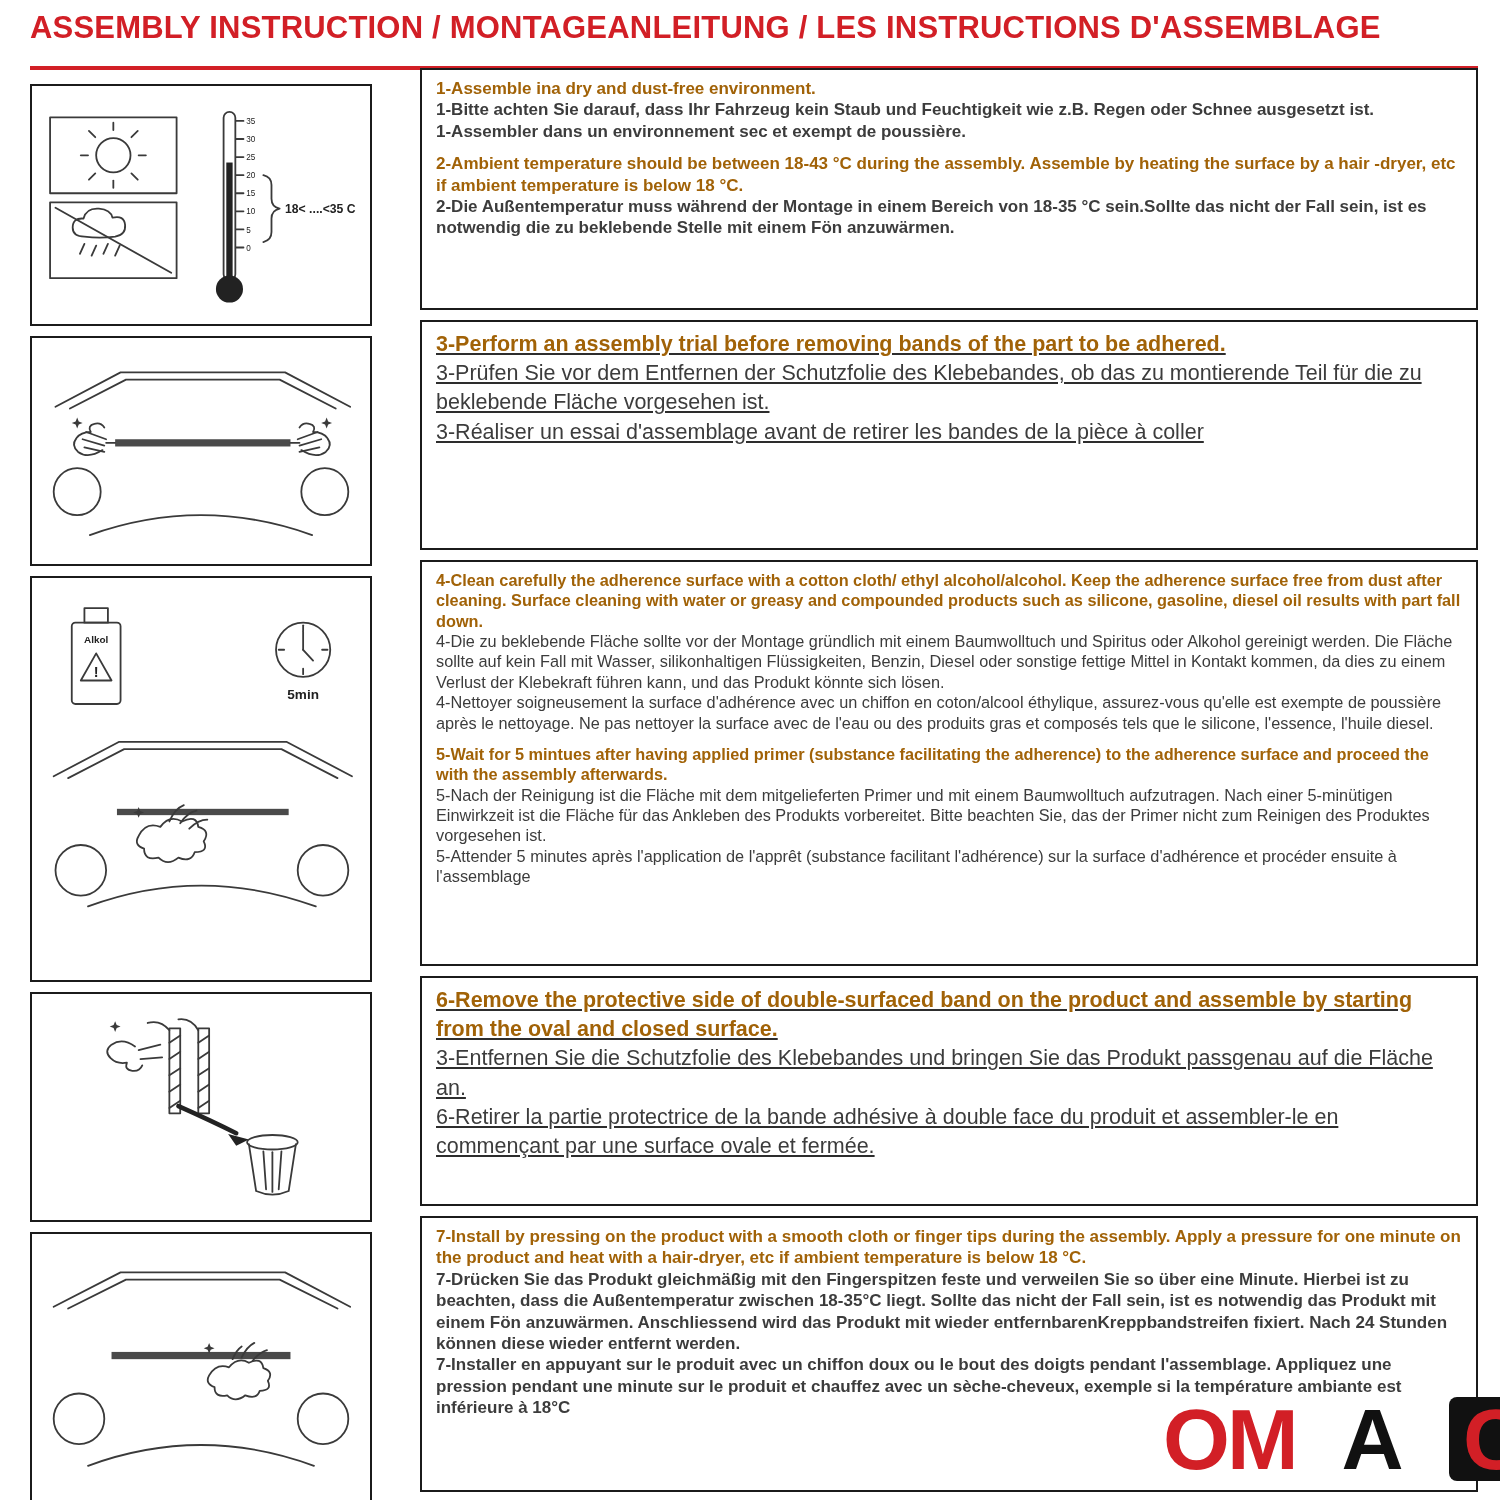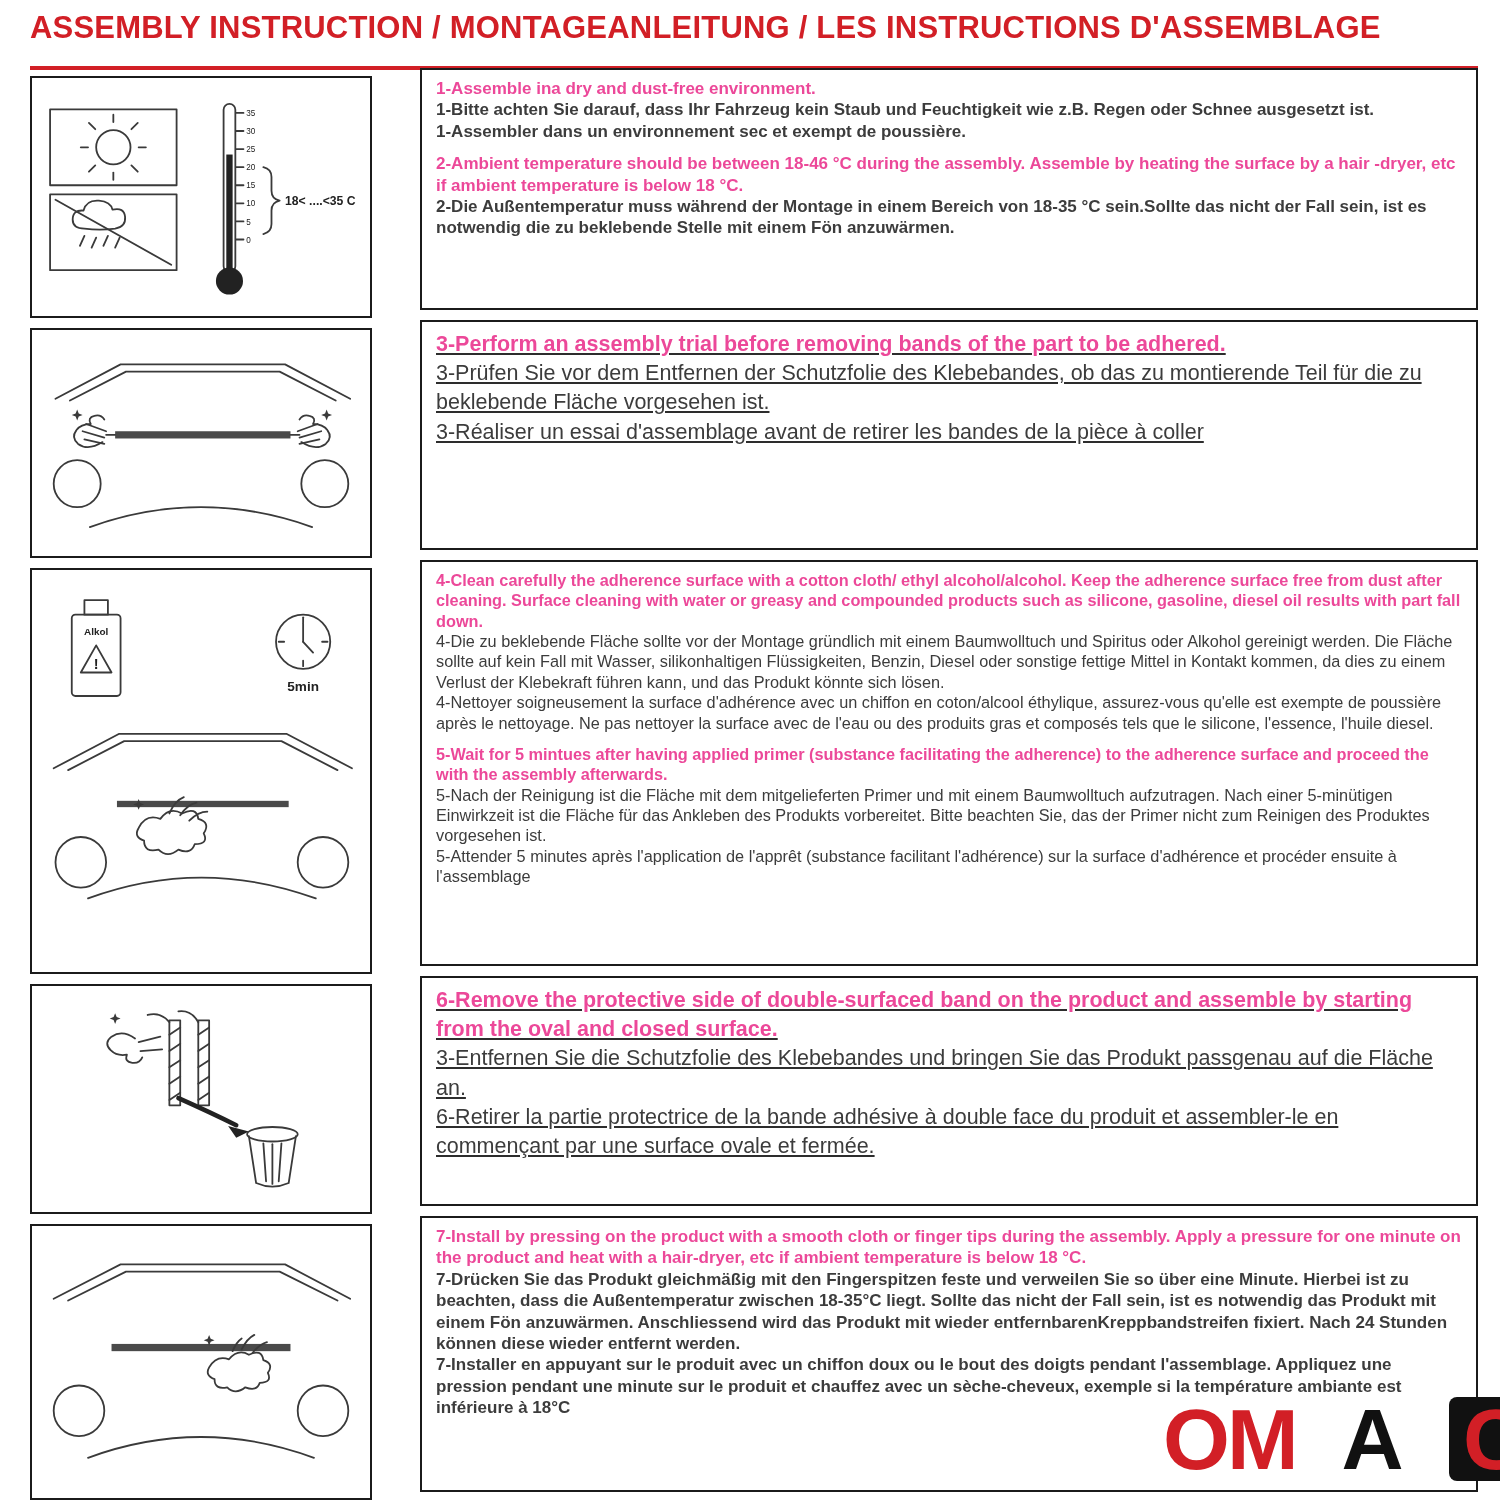--- a/index.html
+++ b/index.html
@@ -1,30 +1,30 @@
 <!DOCTYPE html>
 <html><head>
 <meta charset="utf-8">
 <style>
   html,body{margin:0;padding:0;background:#fff;}
   .page{position:relative;width:1500px;height:1500px;background:#fff;overflow:hidden;
         font-family:"Liberation Sans",sans-serif;color:#2d2d2d;}
   .header{position:absolute;left:30px;top:10px;width:1448px;border-bottom:4px solid #d21f26;padding-bottom:20px;}
   .title{color:#d21f26;font-weight:bold;font-size:31px;letter-spacing:.2px;white-space:nowrap;}
   .row{position:absolute;left:30px;width:1448px;}
-  .ill-box{position:absolute;left:0;top:8px;width:342px;height:100%;border:2px solid #1b1b1b;box-sizing:border-box;
+  .ill-box{position:absolute;left:0;top:16px;width:342px;height:100%;border:2px solid #1b1b1b;box-sizing:border-box;
            display:flex;align-items:center;justify-content:center;background:#fff;}
   .text-box{position:absolute;left:390px;top:0;width:1058px;height:100%;border:2px solid #1b1b1b;box-sizing:border-box;
             padding:8px 14px;background:#fff;}
   .text-box.center{display:flex;flex-direction:column;justify-content:flex-start;text-decoration:underline;}
   .para{margin:0;}
   .size-sm .para{font-size:17px;line-height:1.26;font-weight:bold;}
   .size-xs .para{font-size:16.3px;line-height:1.25;}
   .size-lg .para{font-size:21.5px;line-height:1.36;}
-  .para.bold{font-weight:bold;color:#ec4899;}
+  .para.bold{font-weight:bold;color:#a16207;}
   .para.normal{color:#3c3c3c;}
   .para.spacer{height:11px;line-height:11px;font-size:10px;}
   .ln{fill:none;stroke:#3a3a3a;stroke-width:2;stroke-linecap:round;stroke-linejoin:round;}
   .fillDark{fill:#4a4a4a;stroke:none;}
   .star{fill:#3a3a3a;stroke:none;}
   .svg-label{font-family:"Liberation Sans",sans-serif;fill:#222;}
   .logo{position:absolute;left:1163px;top:1396px;display:flex;align-items:center;z-index:5;gap:44px;}
   .logo span{font-weight:900;font-size:86px;line-height:86px;letter-spacing:-3px;}
   .logo-om{color:#d21f26;}
   .logo-a{color:#111;margin-left:2px;}
@@ -94,21 +94,21 @@
           <path class="ln" d="M 256 86 q 9 2 9 11 l 0 15 q 0 9 9 11 q -9 2 -9 11 l 0 15 q 0 9 -9 11"></path>
           <text class="svg-label" x="280" y="128" font-size="13.5" font-weight="bold">18&lt; ....&lt;35 C</text>
         </g>
       </svg>
     </div>
     <div class="text-box size-sm">
         <p class="para bold">1-Assemble ina dry and dust-free environment.</p>
         <p class="para normal">1-Bitte achten Sie darauf, dass Ihr Fahrzeug kein Staub und Feuchtigkeit wie z.B. Regen oder Schnee ausgesetzt ist.</p>
         <p class="para normal">1-Assembler dans un environnement sec et exempt de poussière.</p>
         <p class="para spacer">&nbsp;</p>
-        <p class="para bold">2-Ambient temperature should be between 18-46 °C  during the assembly. Assemble by heating the surface by a hair -dryer, etc if ambient temperature is below 18 °C.</p>
+        <p class="para bold">2-Ambient temperature should be between 18-43 °C  during the assembly. Assemble by heating the surface by a hair -dryer, etc if ambient temperature is below 18 °C.</p>
         <p class="para normal">2-Die Außentemperatur muss während der Montage in einem Bereich von 18-35 °C  sein.Sollte das nicht der Fall sein, ist es notwendig die zu beklebende Stelle mit einem Fön anzuwärmen.</p>
       </div>
   </div>
 
   <div class="row" id="row2">
     <div class="ill-box">
       <svg width="374" height="226" viewBox="0 0 374 226">
         <g>
           <path class="ln" d="M 26 64 L 98 26 L 280 26 L 352 64"></path>
           <path class="ln" d="M 42 66 L 104 34 L 274 34 L 336 66"></path>

